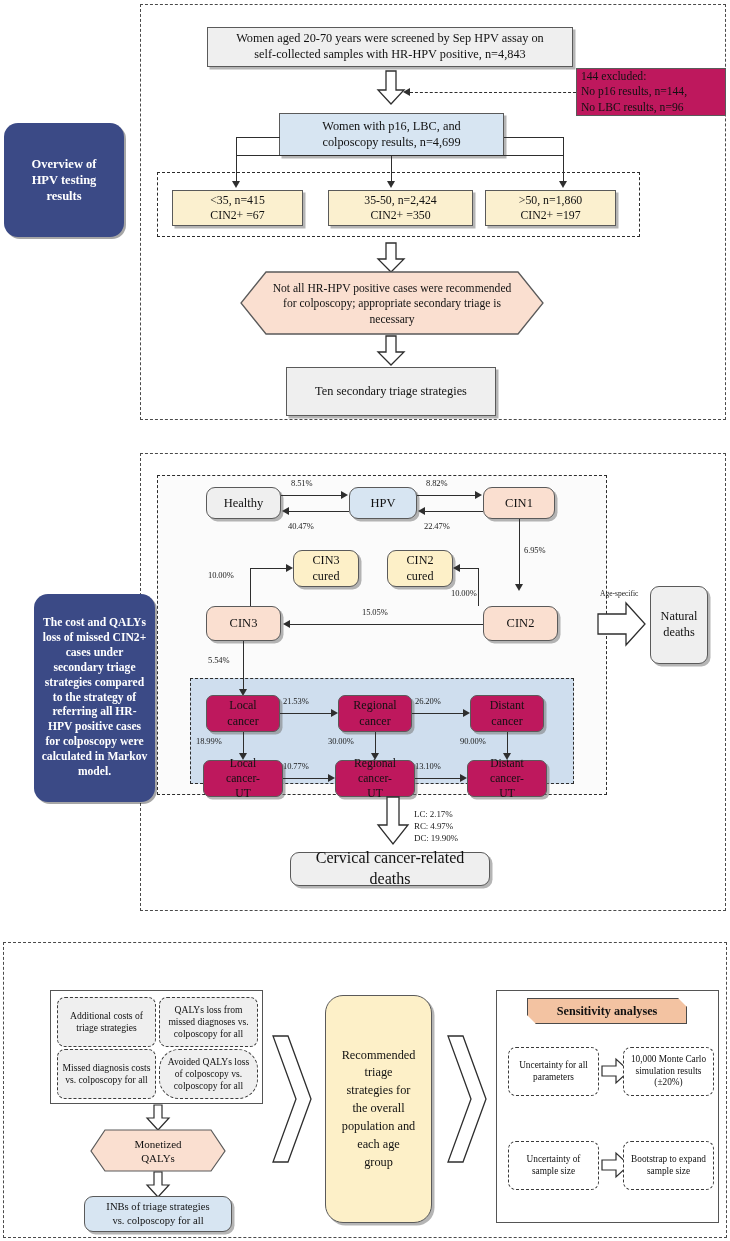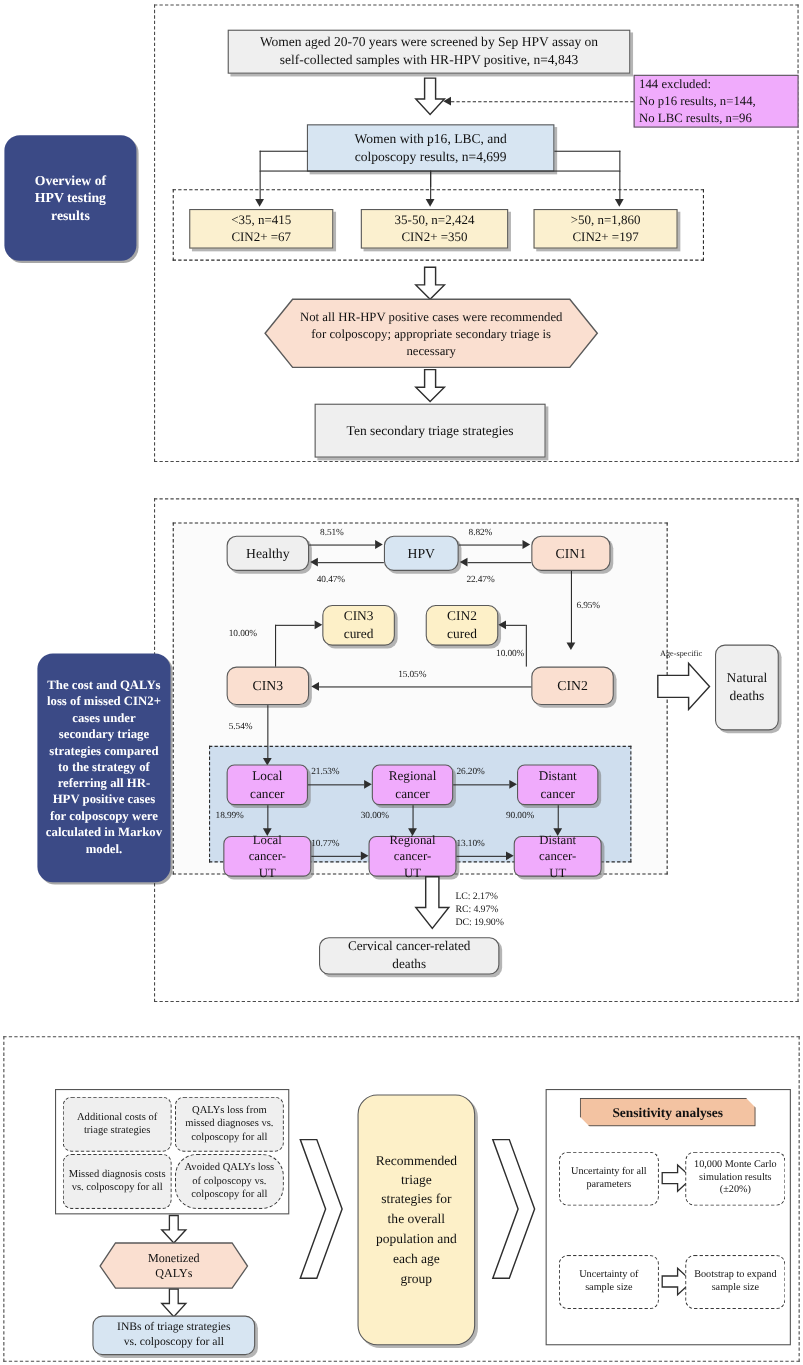--- a/index.html
+++ b/index.html
@@ -26,21 +26,21 @@
     display:flex;align-items:center;justify-content:center;text-align:center;
     border:1.3px solid #5a5a5a;line-height:1.3;padding:2px 20px;
     box-sizing:border-box;
   }
   .box.shadow{box-shadow:2.5px 2.5px 0 rgba(120,120,120,.55);}
   .grey{background:#efefef;}
   .blue{background:#d7e5f2;justify-content:center;}
   .yellow{background:#fbf0cf;}
   .cream{background:#fdf0c8;}
   .pink{background:#fadfd0;}
-  .white{background:#f0abfc;}
+  .white{background:#be185d;}
   .rnd{border-radius:9px;}
   .rnd-sm{border-radius:7px;}
   .rnd-lg{border-radius:18px;}
 
   .dashbox{
     display:flex;align-items:center;justify-content:center;text-align:center;
     border:1.4px dashed #3a3a3a;background:#efefef;line-height:1.26;
     border-radius:8px;padding:2px 4px;box-sizing:border-box;
   }
   .dash-group{border:1.6px dashed #2c2c2c;}
@@ -120,21 +120,21 @@
 <div class="abs arrowhead-d" style="left:232px;top:181px;"></div>
 <div class="abs arrowhead-d" style="left:387px;top:181px;"></div>
 <div class="abs arrowhead-d" style="left:559px;top:181px;"></div>
 
 <div class="abs dash-group" style="left:157px;top:172px;width:483px;height:65px;"></div>
 
 <div class="abs box yellow shadow" style="left:172px;top:190px;width:131px;height:36px;font-size:11.8px;flex-direction:column;">
   <span>&lt;35, n=415</span>
   <span>CIN2+ =67</span>
 </div>
-<div class="abs box yellow shadow" style="left:328px;top:190px;width:134px;height:36px;font-size:11.8px;flex-direction:column;">
+<div class="abs box yellow shadow" style="left:328px;top:190px;width:145px;height:36px;font-size:11.8px;flex-direction:column;">
   <span>35-50, n=2,424</span>
   <span>CIN2+ =350</span>
 </div>
 <div class="abs box yellow shadow" style="left:485px;top:190px;width:131px;height:36px;font-size:11.8px;flex-direction:column;">
   <span>&gt;50, n=1,860</span>
   <span>CIN2+ =197</span>
 </div>
 
 <svg class="abs" style="left:377px;top:243px;" width="28" height="30">
   <polygon points="9,0 19,0 19,16 27,16 14,29 1,16 9,16" fill="#ffffff" stroke="#2e2e2e" stroke-width="1.3"></polygon>
@@ -292,21 +292,21 @@
 deaths</span>
 </div>
 
 <svg class="abs" style="left:377px;top:797px;" width="32" height="48">
   <polygon points="10,0 22,0 22,28 31,28 16,47 1,28 10,28" fill="#ffffff" stroke="#2e2e2e" stroke-width="1.3"></polygon>
 </svg>
 <div class="abs pct" style="left:414px;top:809px;white-space:pre-line;line-height:1.32;font-size:9px;text-align:left;">LC: 2.17%
 RC: 4.97%
 DC: 19.90%</div>
 
-<div class="abs box grey rnd shadow" style="left:290px;top:852px;width:164px;height:34px;font-size:12px;">
+<div class="abs box grey rnd shadow" style="left:290px;top:852px;width:200px;height:34px;font-size:16px;">
   <span>Cervical cancer-related deaths</span>
 </div>
 
 <div class="abs panel" style="left:3px;top:942px;width:724px;height:296px;"></div>
 
 <div class="abs solid-group" style="left:50px;top:990px;width:213px;height:114px;"></div>
 
 <div class="abs dashbox" style="left:57px;top:997px;width:99px;height:50px;font-size:9.6px;">
   <span>Additional costs of triage strategies</span>
 </div>

